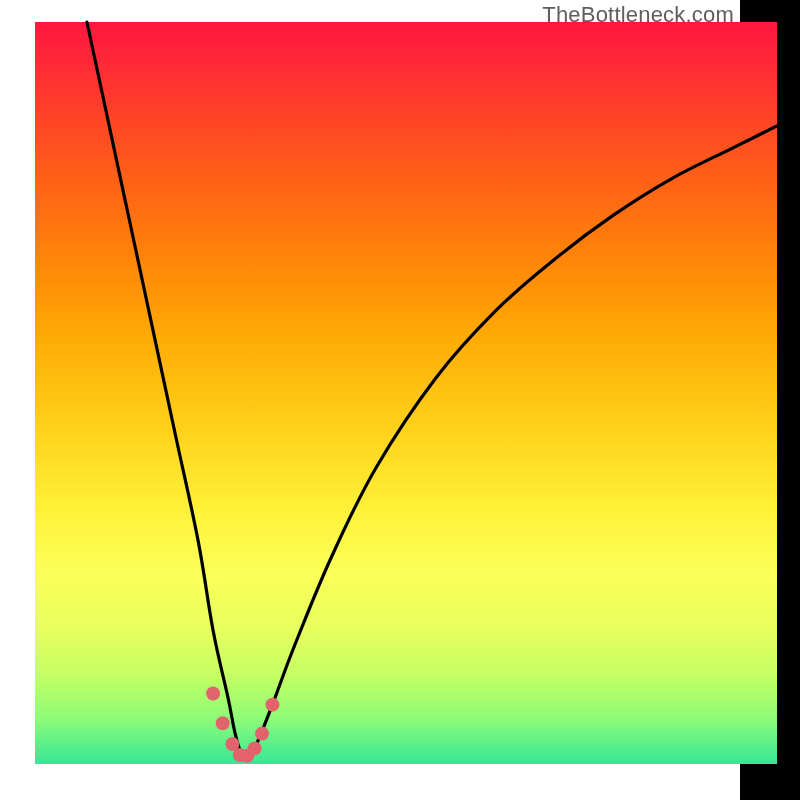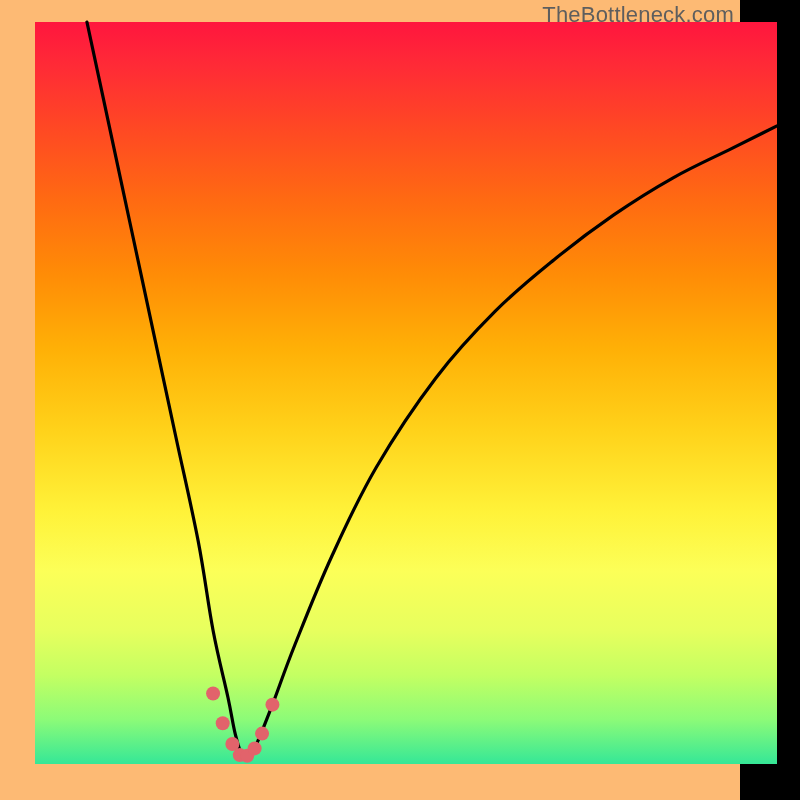--- a/index.html
+++ b/index.html
@@ -8,21 +8,21 @@
     width: 800px;
     height: 800px;
     background: #000;
     font-family: Arial, Helvetica, sans-serif;
     overflow: hidden;
   }
   .stage {
     position: relative;
     width: 740px;
     height: 800px;
-    background: #fdba74;
+    background: #ffffff;
   }
   .plot {
     position: absolute;
     left: 35px;
     top: 22px;
     width: 742px;
     height: 742px;
     background: linear-gradient(
       to bottom,
       #ff163e 0%,

